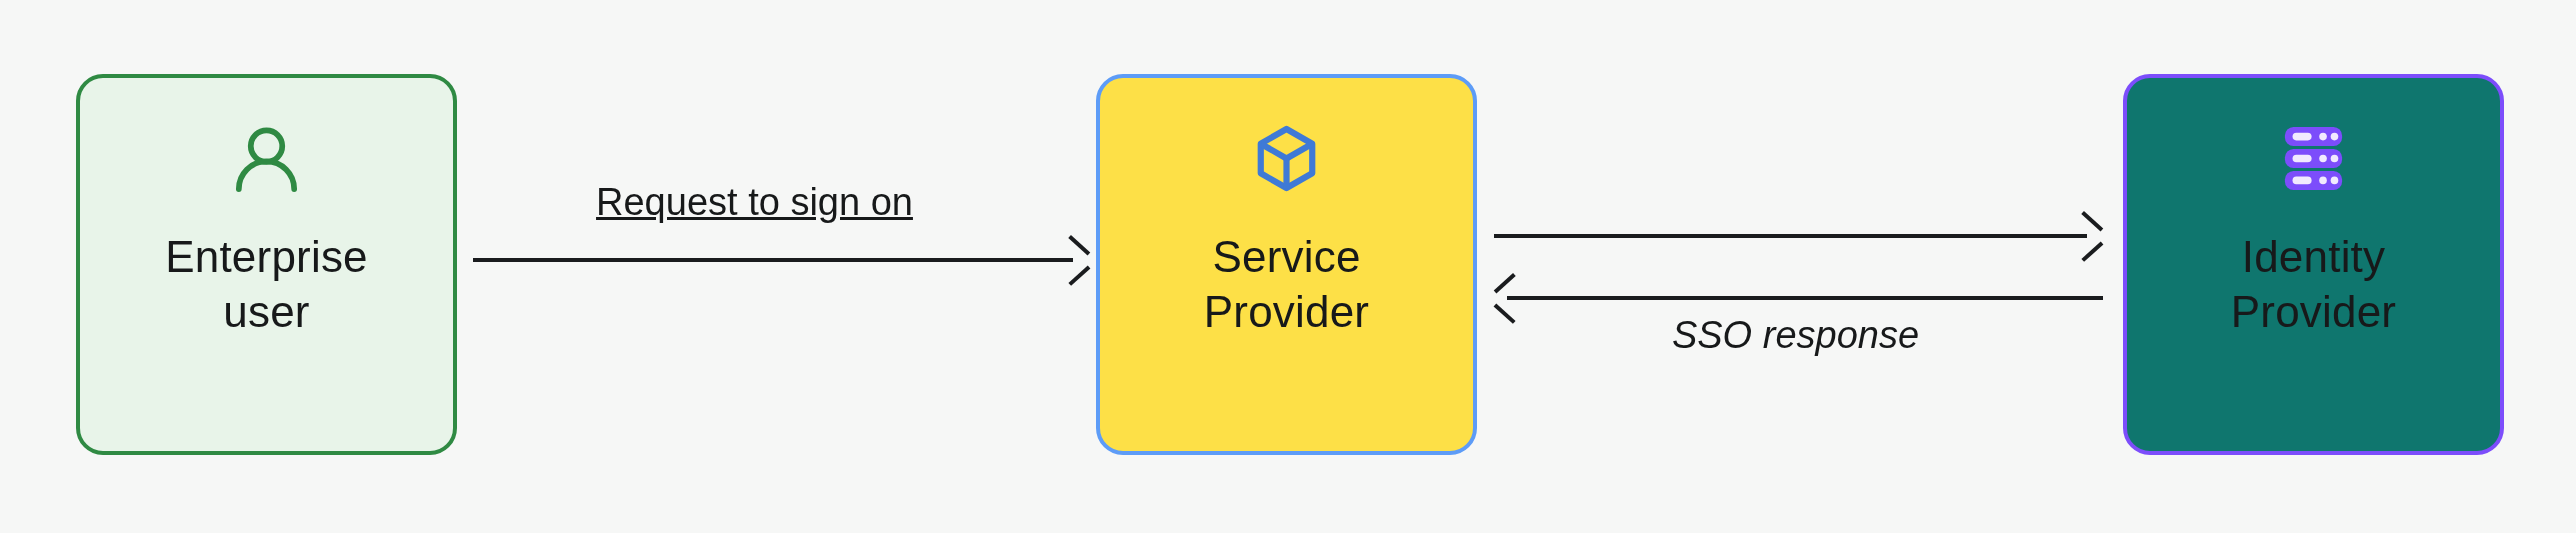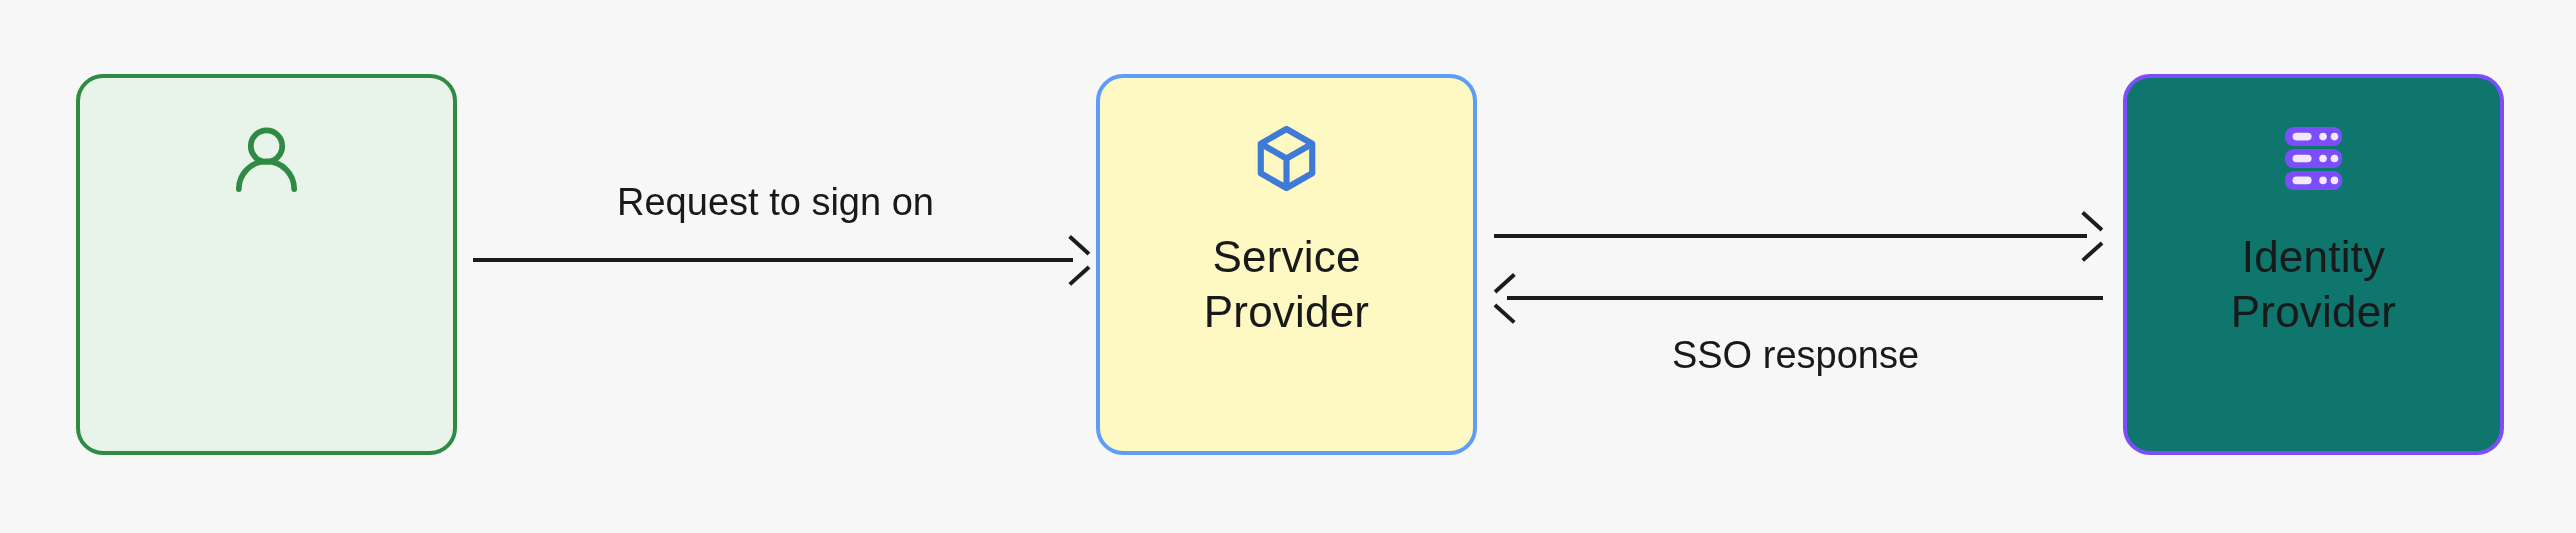--- a/index.html
+++ b/index.html
@@ -53,21 +53,21 @@
     white-space: pre-line;
   }
 
   #node-enterprise-user {
     left: 76px;
     background: #e8f4e9;
     border-color: #2f8a43;
   }
   #node-service-provider {
     left: 1096px;
-    background: #fef9c3;
+    background: #fde047;
     border-color: #5d9cf7;
   }
   #node-identity-provider {
     left: 2123px;
     background: #0f766e;
     border-color: #7c4dfb;
   }
 
   
   .edge-line {
@@ -114,44 +114,46 @@
   }
   .arrow-head.left::after {
     top: 21px;
     transform: rotate(42deg);
     transform-origin: left center;
   }
 
   
   #edge1-line   { left: 473px;  top: 258px; width: 600px; }
   #edge1-head   { left: 1060px; top: 244px; }
-  #edge1-label  { left: 480px;  top: 179px; width: 591px; }
+  #edge1-label  { left: 459px;  top: 179px; width: 591px; text-decoration: underline; }
 
   
   #edge2-line   { left: 1494px; top: 234px; width: 593px; }
   #edge2-head   { left: 2073px; top: 220px; }
   #edge2-label  { left: 1500px; top: 152px; width: 591px; }
 
   
   #edge3-line   { left: 1507px; top: 296px; width: 596px; }
   #edge3-head   { left: 1492px; top: 282px; }
-  #edge3-label  { left: 1500px; top: 332px; width: 591px; }
+  #edge3-label  { left: 1500px; top: 312px; width: 591px; font-style: italic; }
 </style>
 </head>
 <body>
 
 <div id="canvas">
 
   <div class="node" id="node-enterprise-user">
     <div class="node-icon">
       <svg width="63" height="67" viewBox="0 0 66 70" aria-hidden="true">
         <circle cx="33" cy="22" r="16.5" fill="none" stroke="#2f8a43" stroke-width="6"></circle>
         <path d="M4 67 A29 29 0 0 1 62 67" fill="none" stroke="#2f8a43" stroke-width="6" stroke-linecap="round"></path>
       </svg>
     </div>
+    <div class="node-label">Enterprise
+user</div>
   </div>
 
   <div class="node" id="node-service-provider">
     <div class="node-icon">
       <svg width="61" height="67" viewBox="0 0 64 70" aria-hidden="true">
         <path d="M32 4 L59 19.5 L59 50.5 L32 66 L5 50.5 L5 19.5 Z" fill="none" stroke="#3f7ad6" stroke-width="6.5" stroke-linejoin="round"></path>
         <path d="M5 19.5 L32 35 L59 19.5" fill="none" stroke="#3f7ad6" stroke-width="6.5" stroke-linejoin="round"></path>
         <path d="M32 35 L32 66" fill="none" stroke="#3f7ad6" stroke-width="6.5" stroke-linejoin="round"></path>
       </svg>
     </div>

